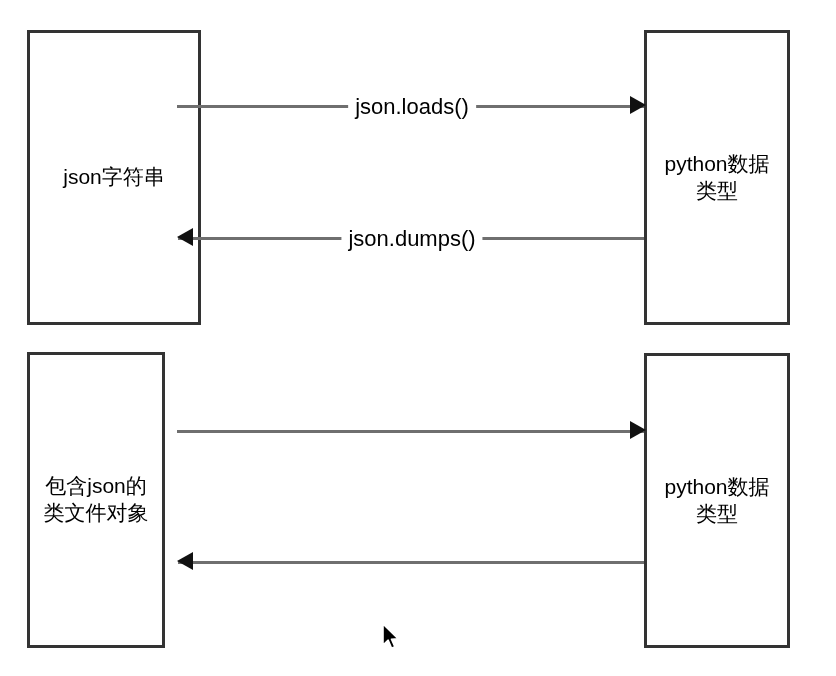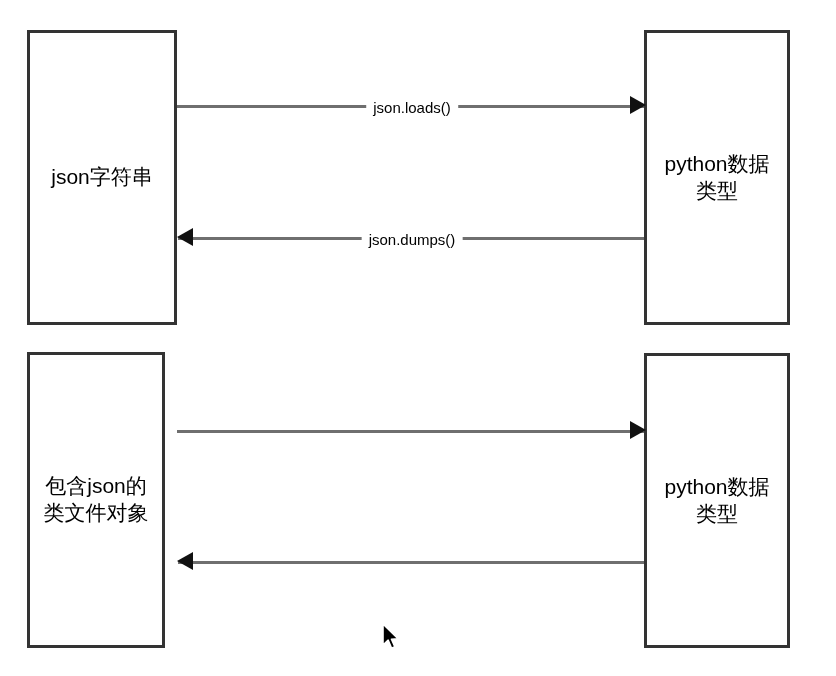--- a/index.html
+++ b/index.html
@@ -32,21 +32,21 @@
     font-weight: 400;
     letter-spacing: 0px;
   }
   .node-label {
     display: block;
     white-space: pre-line;
     padding: 0 4px;
   }
 
   
-  #node-json-string   { left: 27px;  top: 30px;  width: 150px; height: 295px; }
+  #node-json-string   { left: 27px;  top: 30px;  width: 174px; height: 295px; }
   #node-python-data-1 { left: 644px; top: 30px;  width: 146px; height: 295px; }
   #node-file-object   { left: 27px;  top: 352px; width: 138px; height: 296px; }
   #node-python-data-2 { left: 644px; top: 353px; width: 146px; height: 295px; }
 
   
   .edge {
     position: absolute;
     height: 0;
     border-top: 3px solid #6f6f6f;
     box-sizing: border-box;
@@ -63,21 +63,21 @@
     border-left: 16px solid #111111;
   }
   .arrow-left {
     border-right: 16px solid #111111;
   }
 
   .edge-label {
     position: absolute;
     background: #ffffff;
     color: #000000;
-    font-size: 15px;
+    font-size: 22px;
     line-height: 1;
     padding: 2px 7px;
     white-space: nowrap;
     transform: translate(-50%, -50%);
   }
 
   
   #edge-loads-line  { left: 177px; top: 105px; width: 467px; }
   #edge-loads-head  { left: 630px; top: 96px; }
   #edge-loads-label { left: 412px; top: 107px; }

